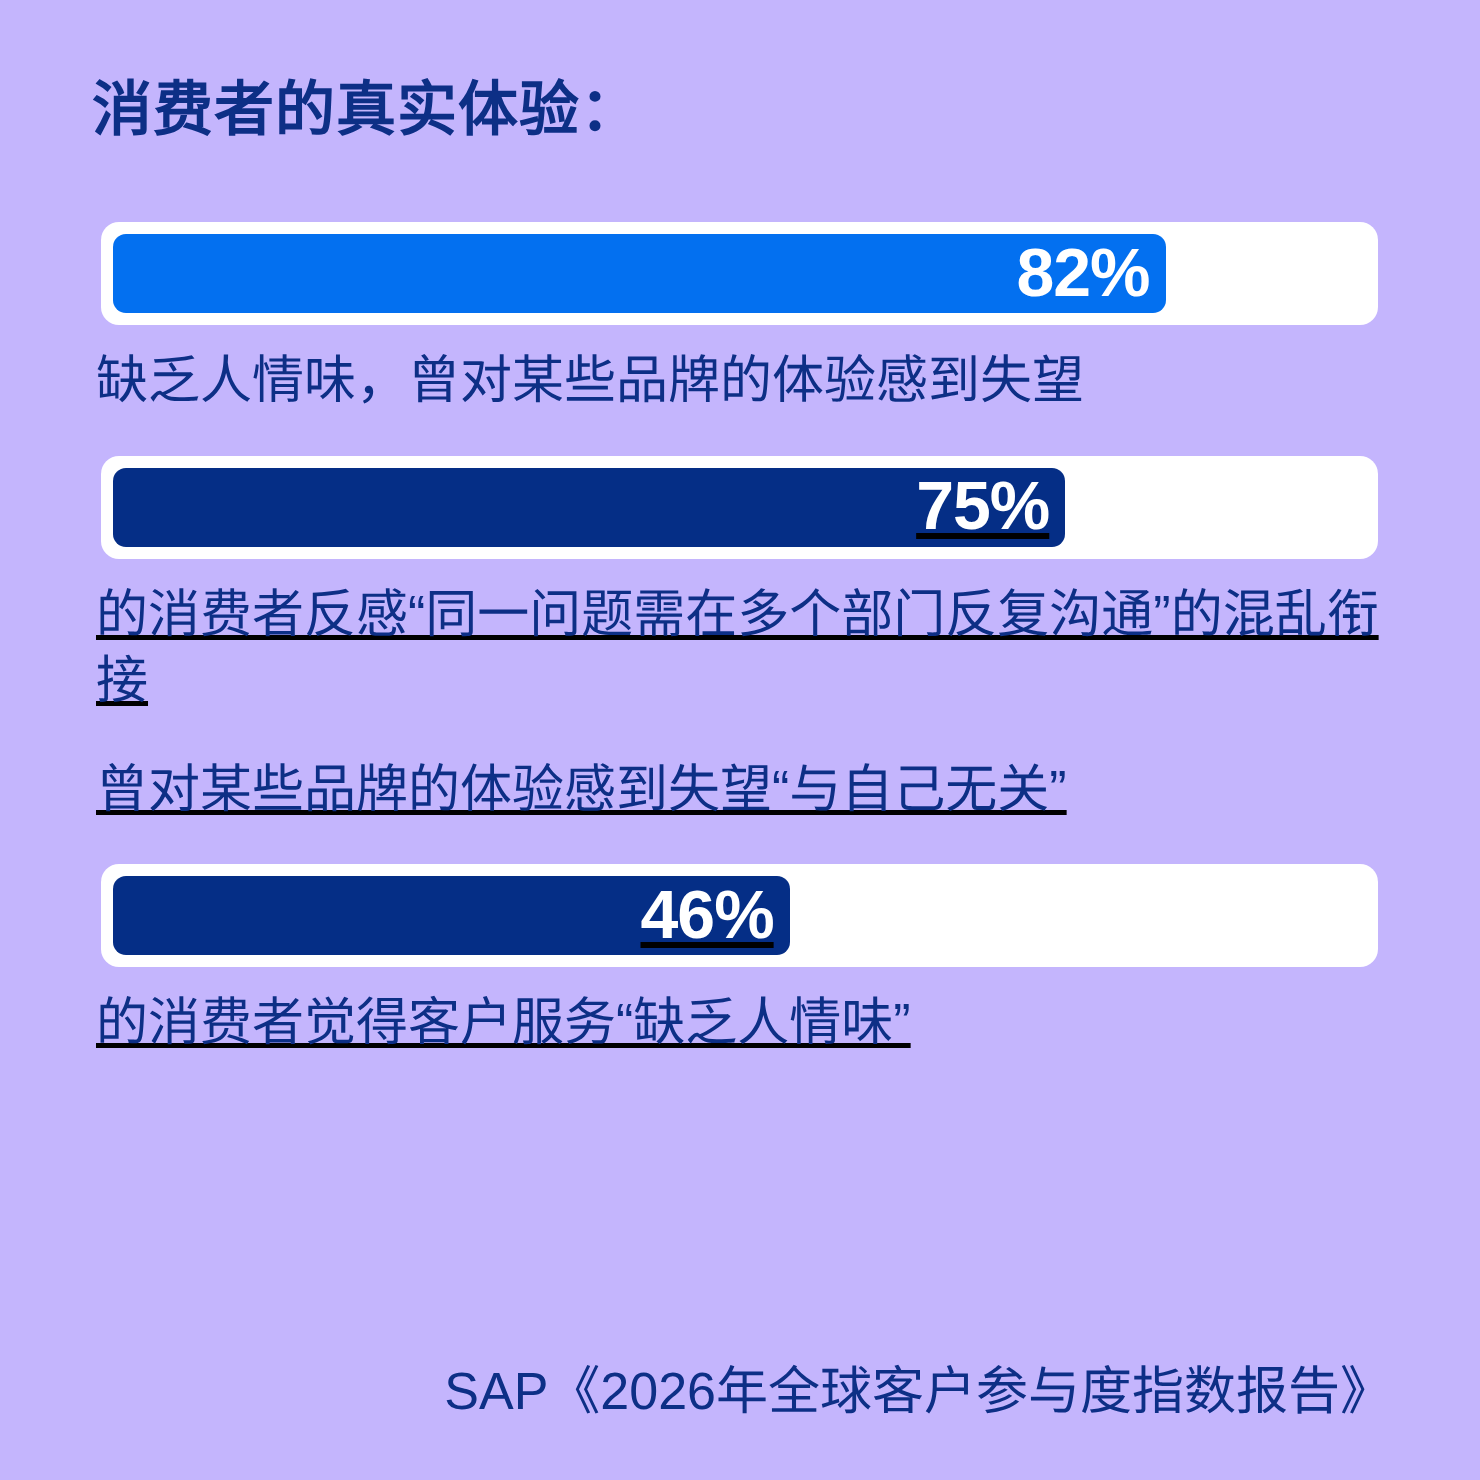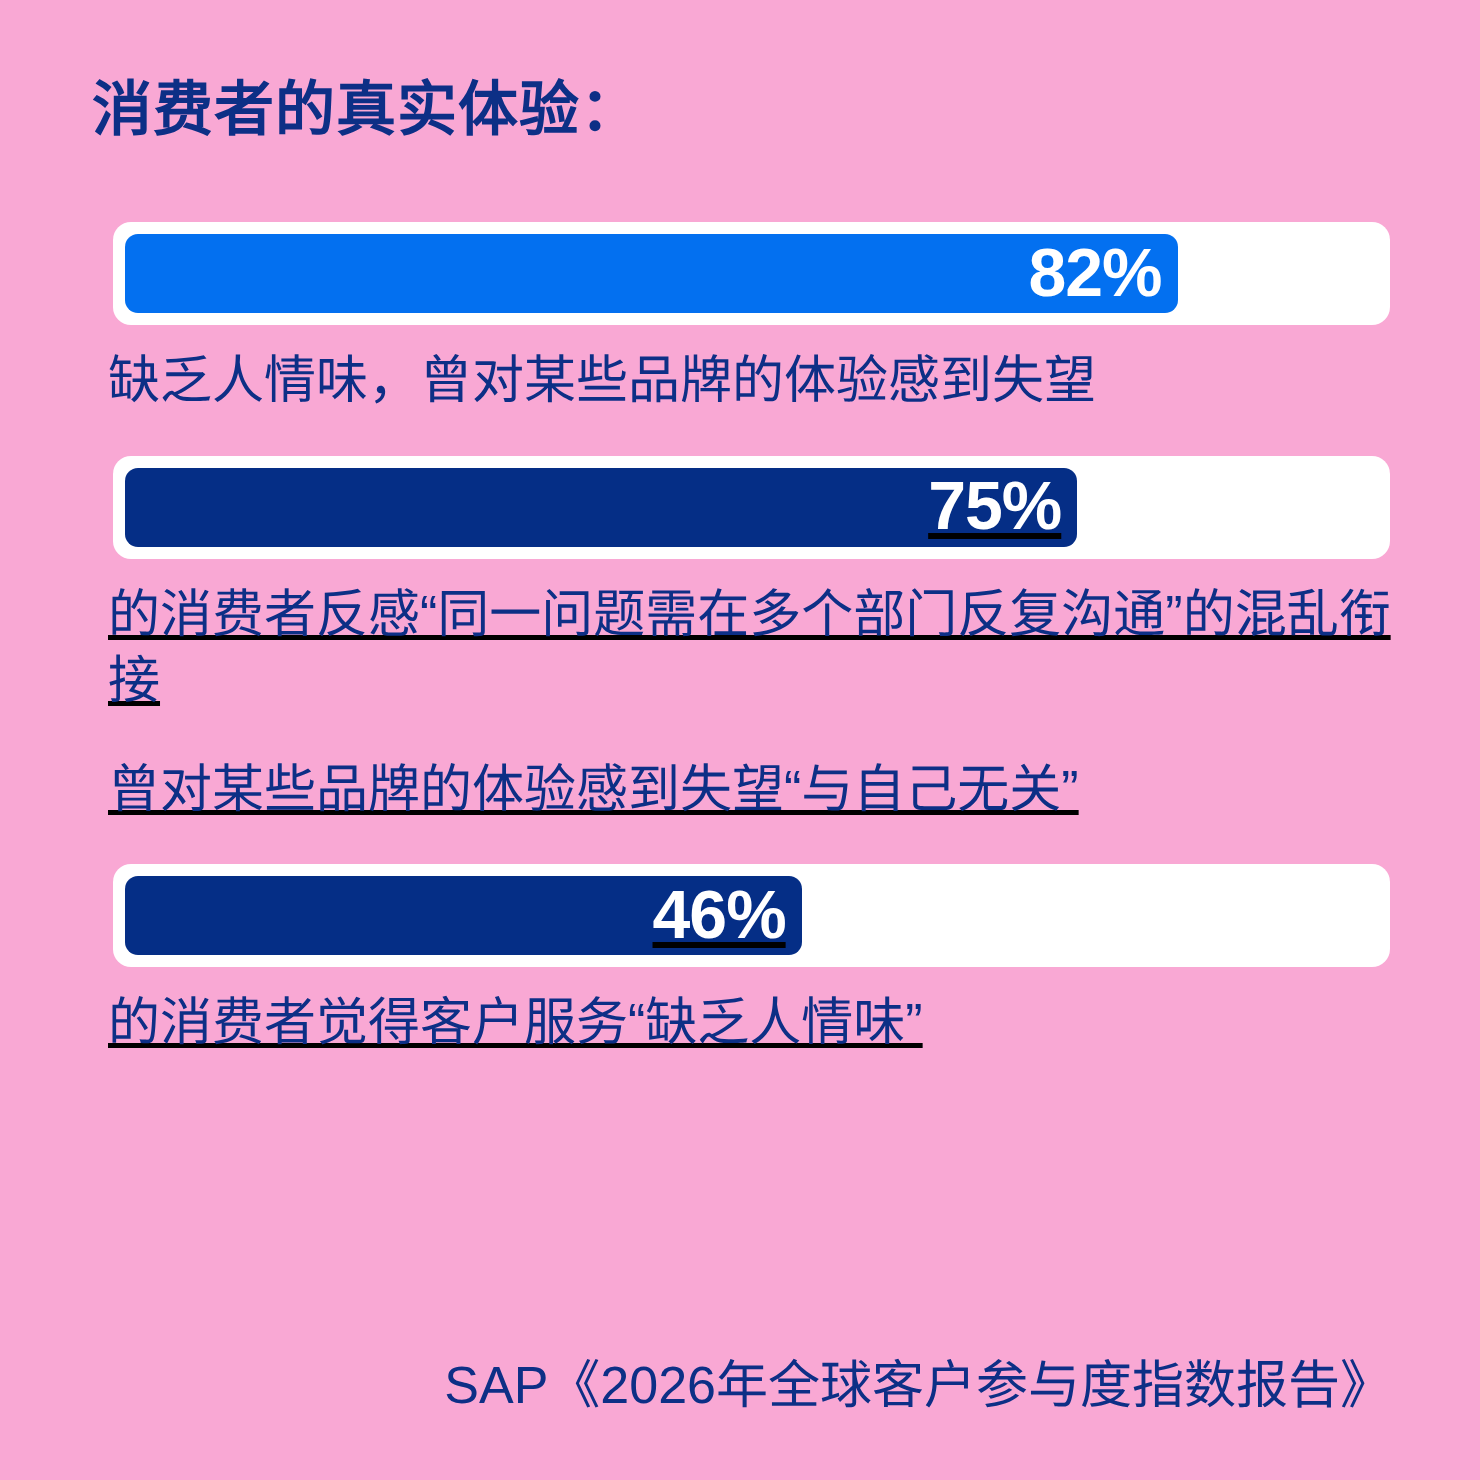--- a/index.html
+++ b/index.html
@@ -12,40 +12,40 @@
     height: 1480px;
     background: #cdeafc;
     font-family: "Liberation Sans", "DejaVu Sans", sans-serif;
     overflow: hidden;
   }
   #infographic {
     position: relative;
     width: 1480px;
     height: 1480px;
     box-sizing: border-box;
-    background: #f9a8d4;
+    background: #c4b5fd;
   }
 
   
   .title {
     position: absolute;
     left: 92px;
     top: 74px;
     font-size: 60px;
     font-weight: bold;
     letter-spacing: 1px;
     color: #0d2f86;
     line-height: 1.2;
     white-space: nowrap;
   }
 
   
   .stats {
     position: absolute;
-    left: 12px;
+    left: 0;
     top: 222px;
     width: 1358px;
   }
   .stat-block {
     position: relative;
     margin: 0;
   }
 
   
   .bar-track {
@@ -94,21 +94,21 @@
   
   .stat-block + .stat-block {
     margin-top: 42px;
     text-decoration: underline;
   }
 
   
   .source {
     position: absolute;
     right: 88px;
-    bottom: 64px;
+    bottom: 58px;
     color: #0d2f86;
     font-size: 52px;
     line-height: 1.2;
     white-space: nowrap;
   }
 </style>
 </head>
 <body style="background-color: rgb(205, 234, 252);">
 
 <div id="infographic">

